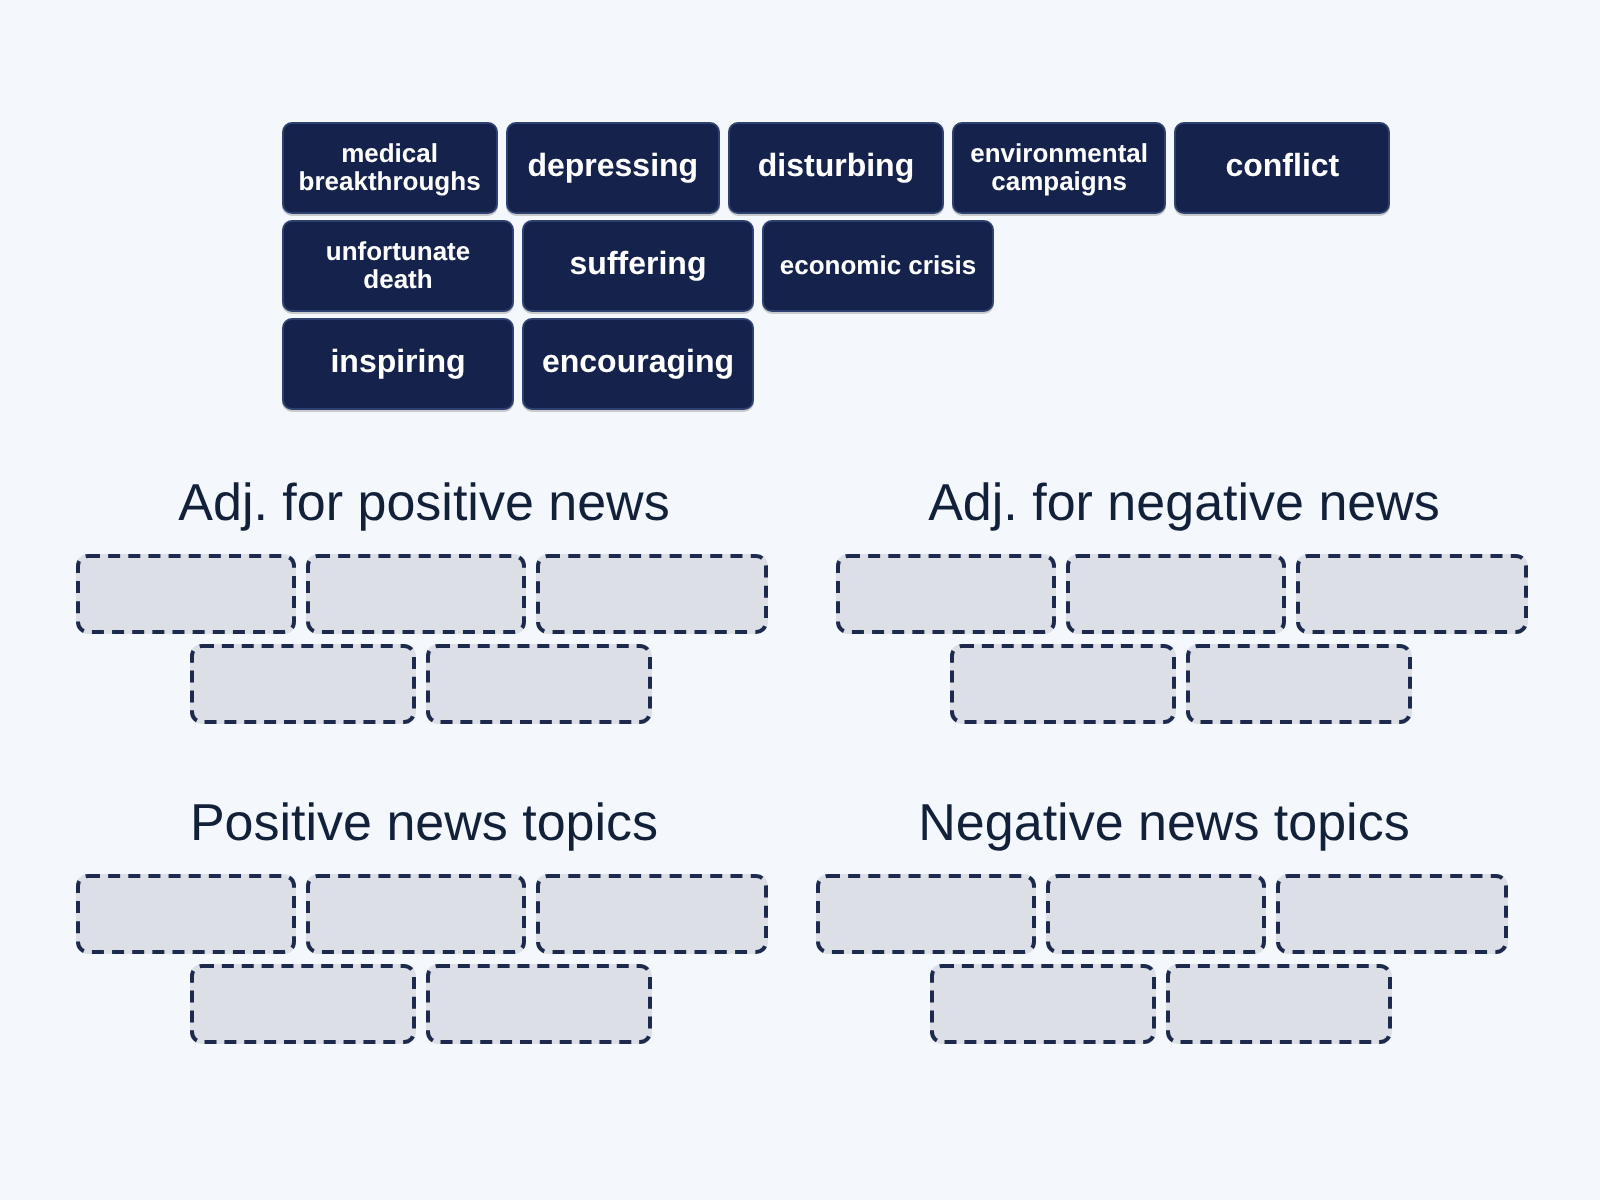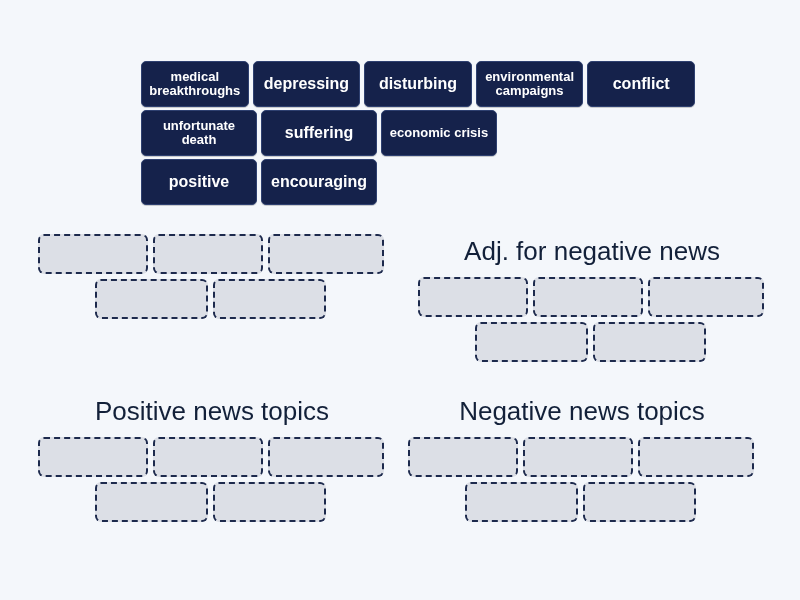--- a/index.html
+++ b/index.html
@@ -105,27 +105,28 @@
     <div class="tile w1 one-line">conflict</div>
   </div>
 
   <div class="bank-row">
     <div class="tile w2 two-line">unfortunate death</div>
     <div class="tile w2 one-line">suffering</div>
     <div class="tile w2 two-line">economic crisis</div>
   </div>
 
   <div class="bank-row">
-    <div class="tile w2 one-line">positive</div>
+    <div class="tile w2 one-line">inspiring</div>
     <div class="tile w2 one-line">encouraging</div>
   </div>
 
 </div>
 
 <div class="quadrant" id="quad-0">
+  <div class="quad-title">Adj. for positive news</div>
   <div class="slot-row row-1">
     <div class="slot s-a"></div>
     <div class="slot s-b"></div>
     <div class="slot s-c"></div>
   </div>
   <div class="slot-row row-2">
     <div class="slot s-d"></div>
     <div class="slot s-e"></div>
   </div>
 </div>

